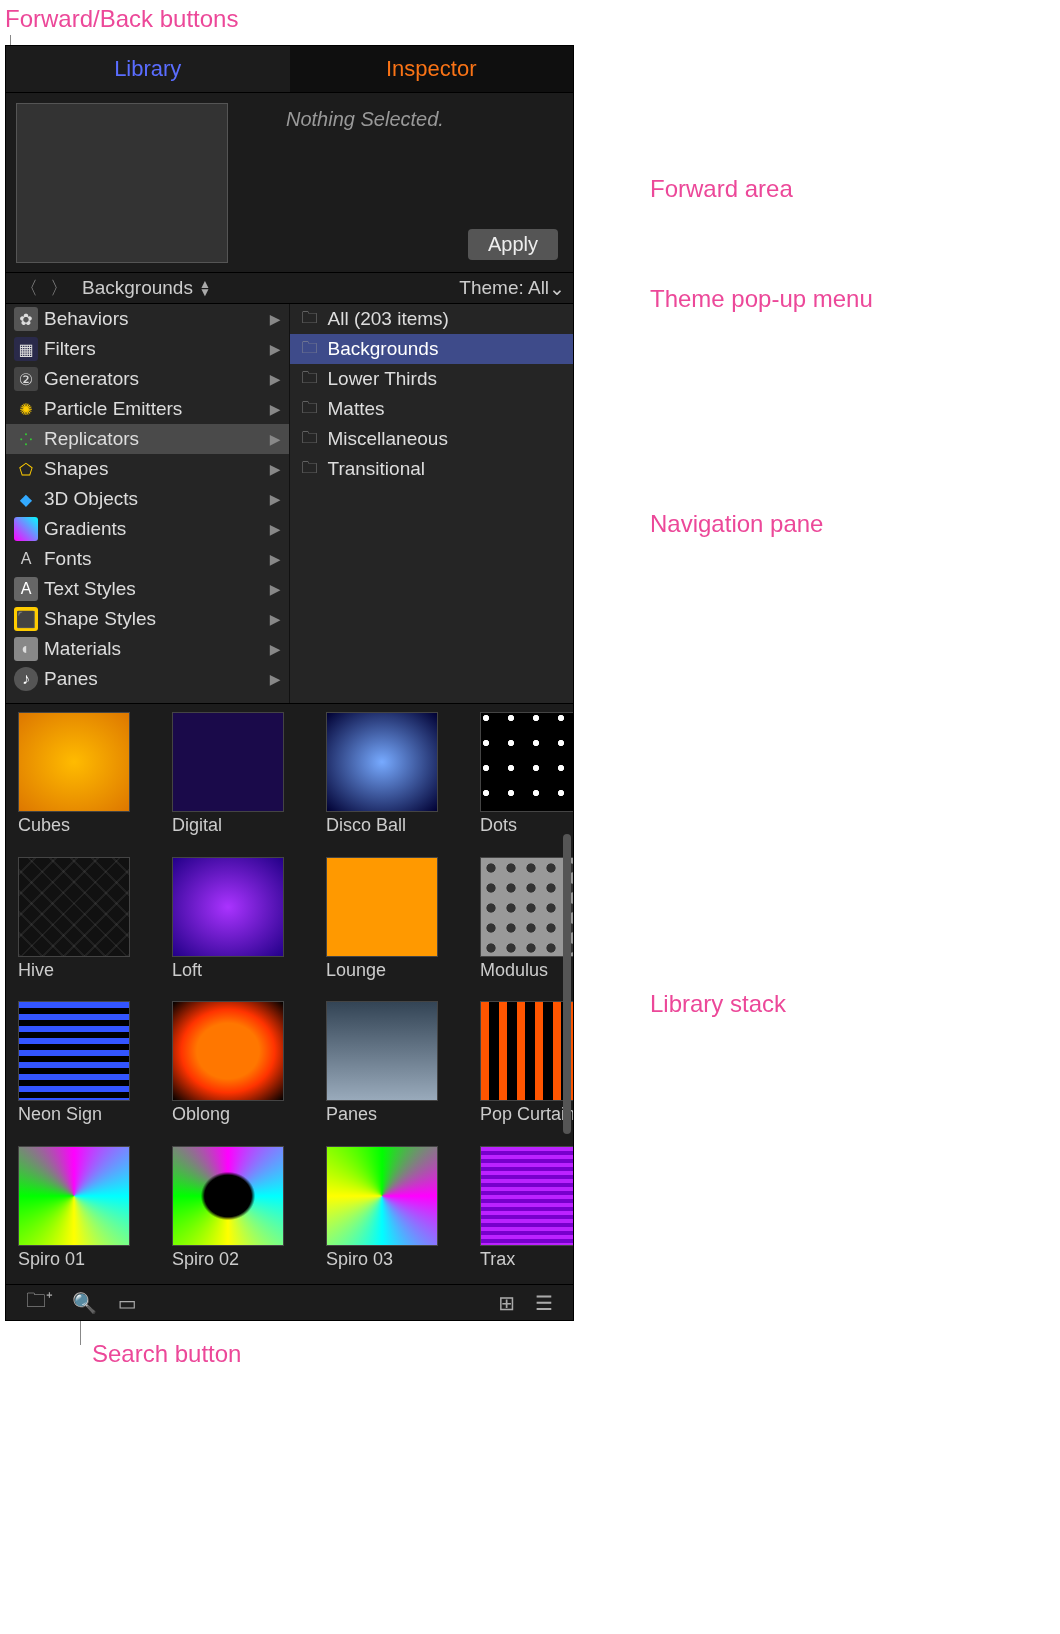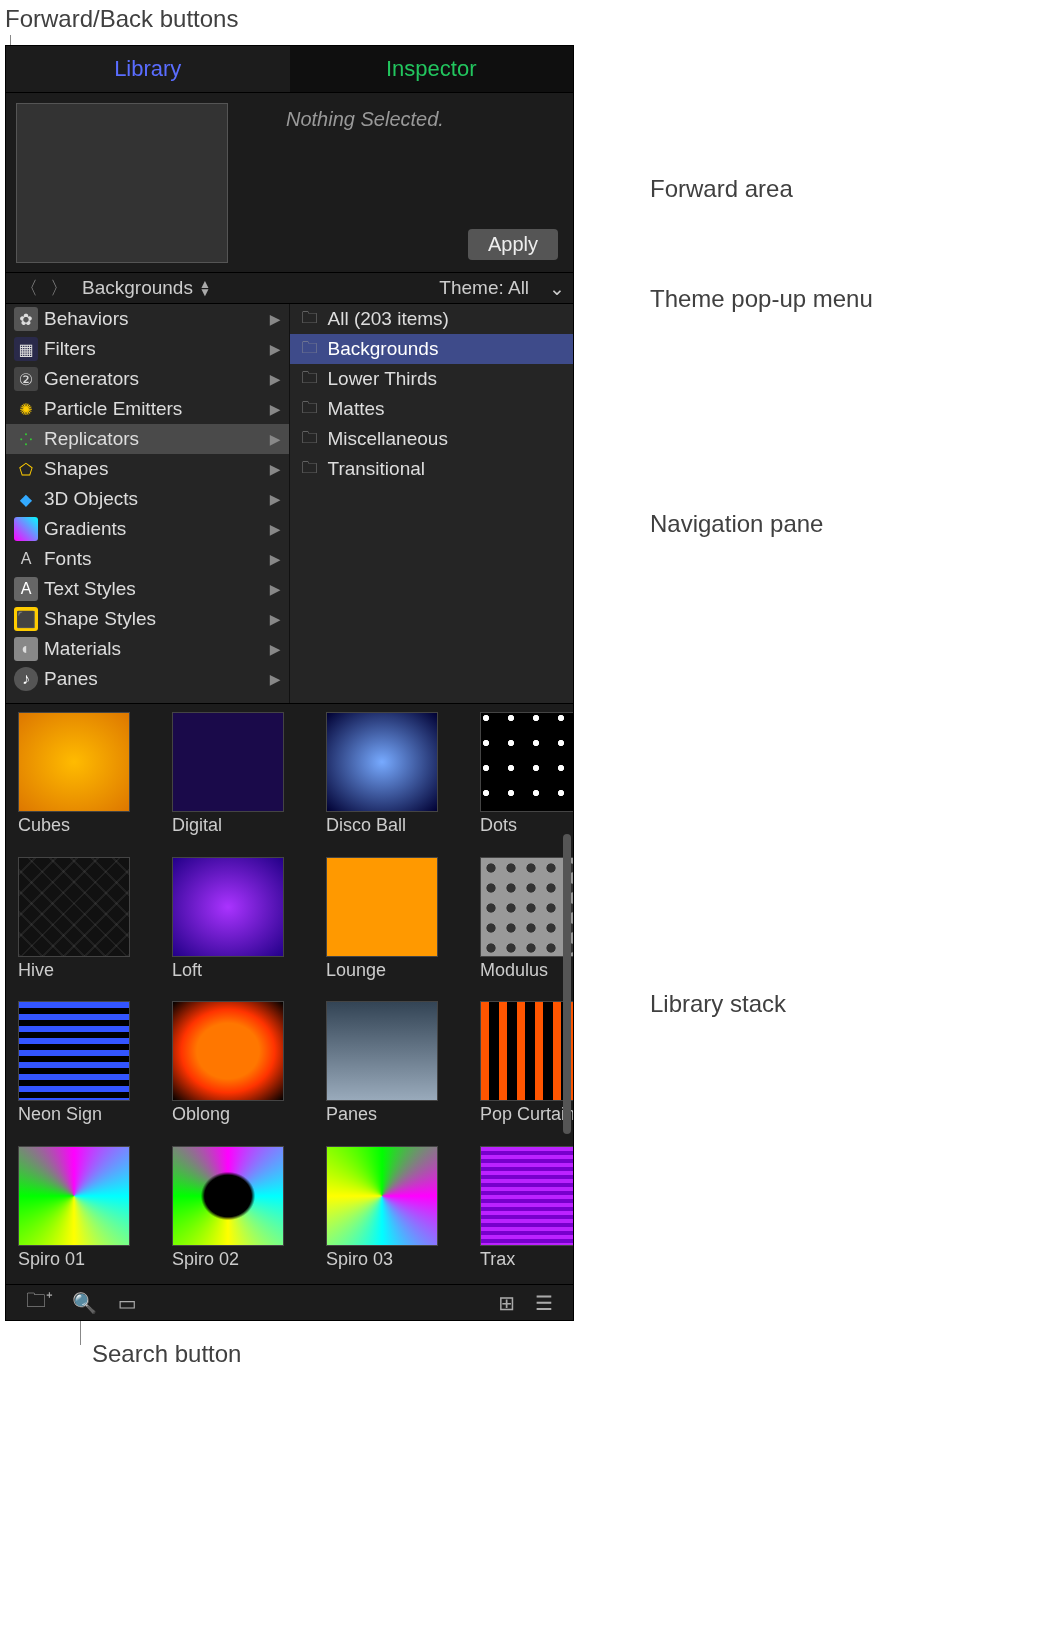--- a/index.html
+++ b/index.html
@@ -6,21 +6,21 @@
 body {
   font-family: -apple-system, "Helvetica Neue", Arial, sans-serif;
   background: #fff;
   width: 1060px;
   height: 1634px;
   position: relative;
   font-size: 20px;
 }
 .annotation {
   position: absolute;
-  color: #404040;
+  color: #ec4899;
   font-size: 24px;
   white-space: nowrap;
 }
 .annotation-line {
   position: absolute;
   background: #888;
 }
 .panel {
   position: absolute;
   left: 5px;
@@ -33,21 +33,21 @@
 .tabs {
   display: flex;
   background: #0f0f0f;
   border-bottom: 1px solid #000;
 }
 .tab {
   flex: 1;
   text-align: center;
   padding: 10px 0;
   font-size: 22px;
-  color: #22c55e;
+  color: #f97316;
   cursor: pointer;
 }
 .tab.active { color: #5a6dff; background: #1c1c1c; }
 .preview-area {
   display: flex;
   padding: 10px;
   background: #1c1c1c;
   border-bottom: 1px solid #000;
   position: relative;
   height: 180px;
@@ -79,21 +79,21 @@
 }
 .nav-bar {
   display: flex;
   align-items: center;
   background: #1c1c1c;
   padding: 3px 8px;
   border-bottom: 1px solid #000;
 }
 .nav-arrow { color: #888; font-size: 18px; padding: 0 6px; cursor: pointer; }
 .breadcrumb { color: #ccc; font-size: 19px; padding: 0 8px; display: flex; align-items: center; gap: 6px;}
-.theme-menu { margin-left: auto; color: #ccc; font-size: 19px; cursor: pointer; display: flex; align-items: center; gap: 20px;}
+.theme-menu { margin-left: auto; color: #ccc; font-size: 19px; cursor: pointer; display: flex; align-items: center; gap: 0;}
 .nav-pane {
   display: flex;
   background: #252525;
   border-bottom: 1px solid #000;
   height: 400px;
 }
 .nav-col {
   width: 50%;
   overflow: hidden;
 }

